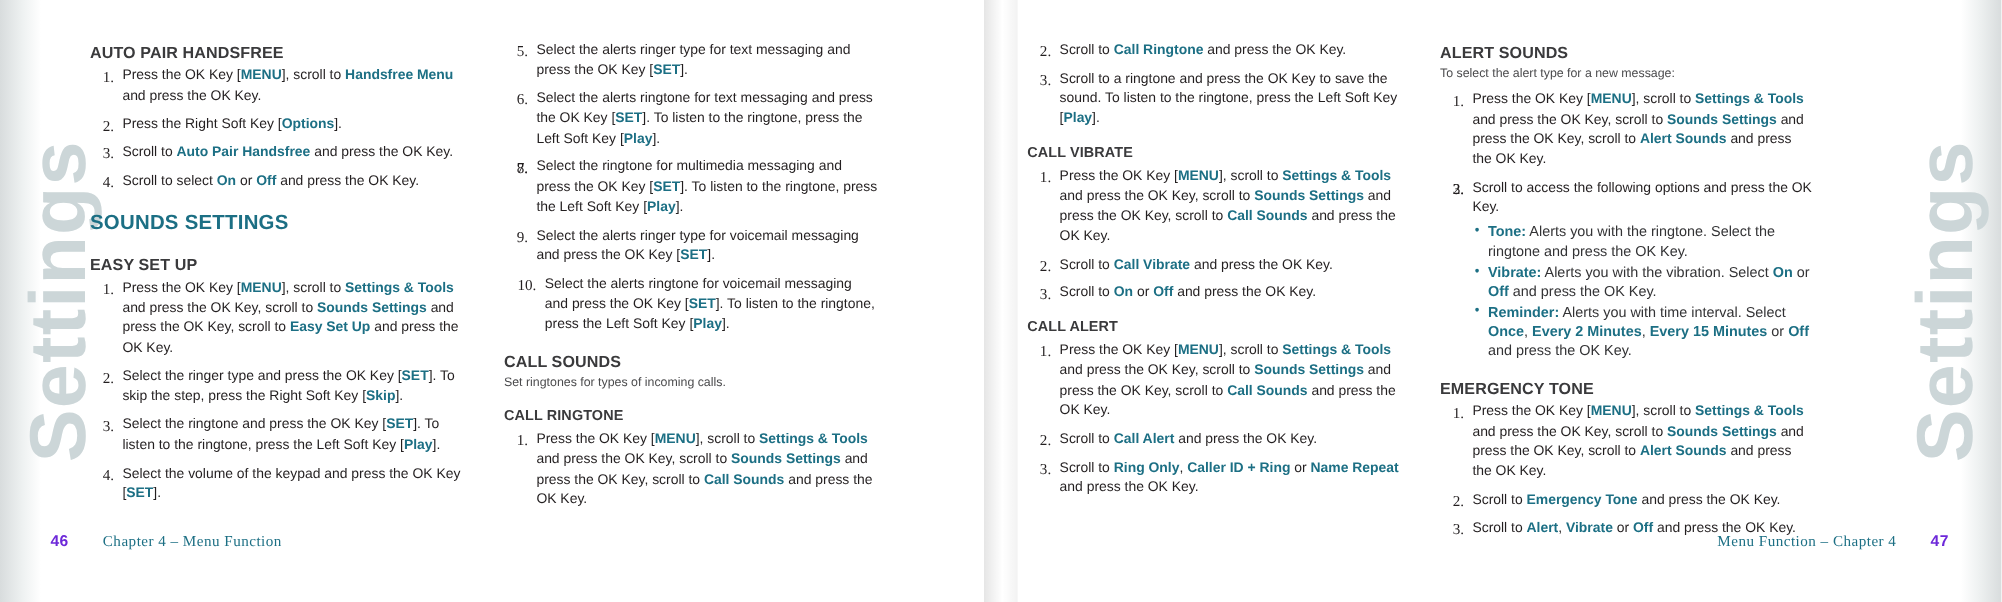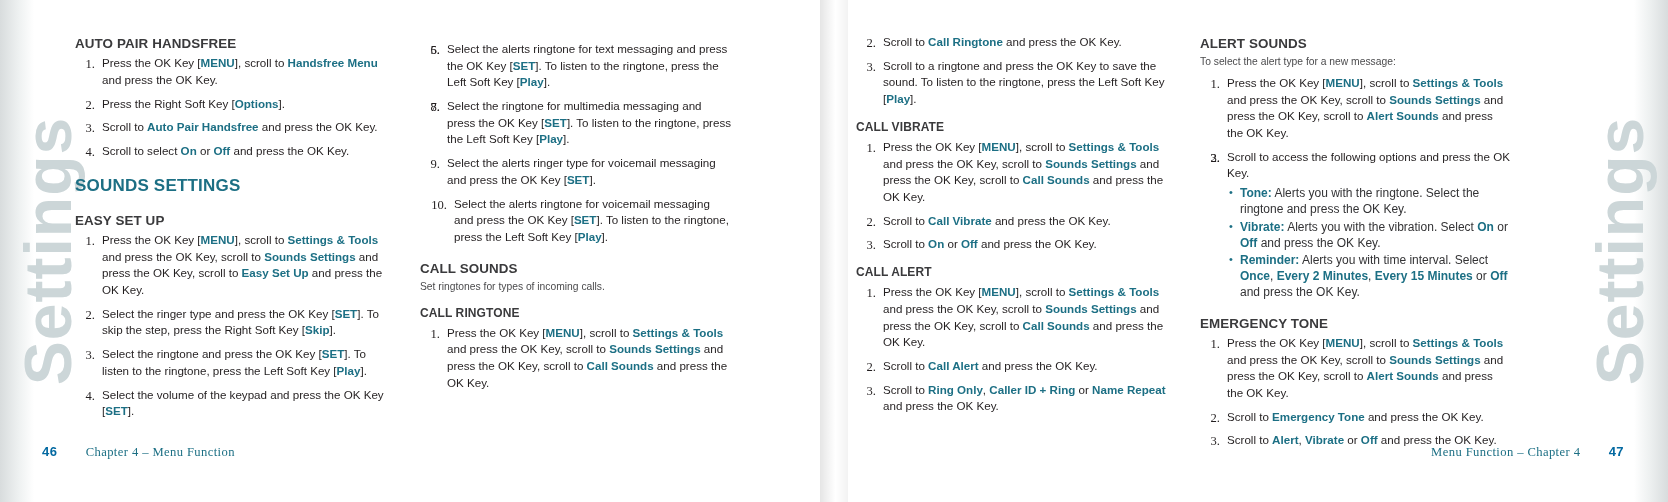--- a/index.html
+++ b/index.html
@@ -110,21 +110,21 @@
   .hl{color:#1c6f84;font-weight:bold;}
 
   
   .footer{
     position:absolute;bottom:42px;z-index:4;
     font-family:"Liberation Serif", serif;
     color:#1c6f84;letter-spacing:0.4px;
   }
   .footer .pg{
     font-family:"Liberation Sans", sans-serif;
-    font-weight:bold;font-size:13px;color:#0369a1;
+    font-weight:bold;font-size:13px;color:#6d28d9;
   }
   .footer .txt{font-size:12.6px;}
   .footer.left-f{left:42px;}
   .footer.left-f .pg{margin-right:24px;}
   .footer.right-f{right:44px;}
   .footer.right-f .pg{margin-left:24px;}
 </style>
 </head>
 <body>
 
@@ -152,21 +152,21 @@
         <ol class="steps">
             <li><span class="num">1.</span><span>Press the OK Key [<b class="hl">MENU</b>], scroll to <b class="hl">Settings &amp; Tools</b> and press the OK Key, scroll to <b class="hl">Sounds Settings</b> and press the OK Key, scroll to <b class="hl">Easy Set Up</b> and press the OK Key.</span></li>
             <li><span class="num">2.</span><span>Select the ringer type and press the OK Key [<b class="hl">SET</b>]. To skip the step, press the Right Soft Key [<b class="hl">Skip</b>].</span></li>
             <li><span class="num">3.</span><span>Select the ringtone and press the OK Key [<b class="hl">SET</b>]. To listen to the ringtone, press the Left Soft Key [<b class="hl">Play</b>].</span></li>
             <li><span class="num">4.</span><span>Select the volume of the keypad and press the OK Key [<b class="hl">SET</b>].</span></li>
           </ol>
       </div>
 
       <div class="col c2">
         <ol class="steps">
-            <li><span class="num">5.</span></li>
+            <li><span class="num">5.</span><span>Select the alerts ringer type for text messaging and press the OK Key [<b class="hl">SET</b>].</span></li>
             <li><span class="num">6.</span><span>Select the alerts ringtone for text messaging and press the OK Key [<b class="hl">SET</b>]. To listen to the ringtone, press the Left Soft Key [<b class="hl">Play</b>].</span></li>
             <li><span class="num">7.</span></li>
             <li><span class="num">8.</span><span>Select the ringtone for multimedia messaging and press the OK Key [<b class="hl">SET</b>]. To listen to the ringtone, press the Left Soft Key [<b class="hl">Play</b>].</span></li>
             <li><span class="num">9.</span><span>Select the alerts ringer type for voicemail messaging and press the OK Key [<b class="hl">SET</b>].</span></li>
             <li class="wide"><span class="num">10.</span><span>Select the alerts ringtone for voicemail messaging and press the OK Key [<b class="hl">SET</b>]. To listen to the ringtone, press the Left Soft Key [<b class="hl">Play</b>].</span></li>
           </ol>
 
         <h2 class="sub">CALL SOUNDS</h2>
         <p class="intro">Set ringtones for types of incoming calls.</p>
         <h3 class="sub2">CALL RINGTONE</h3>

